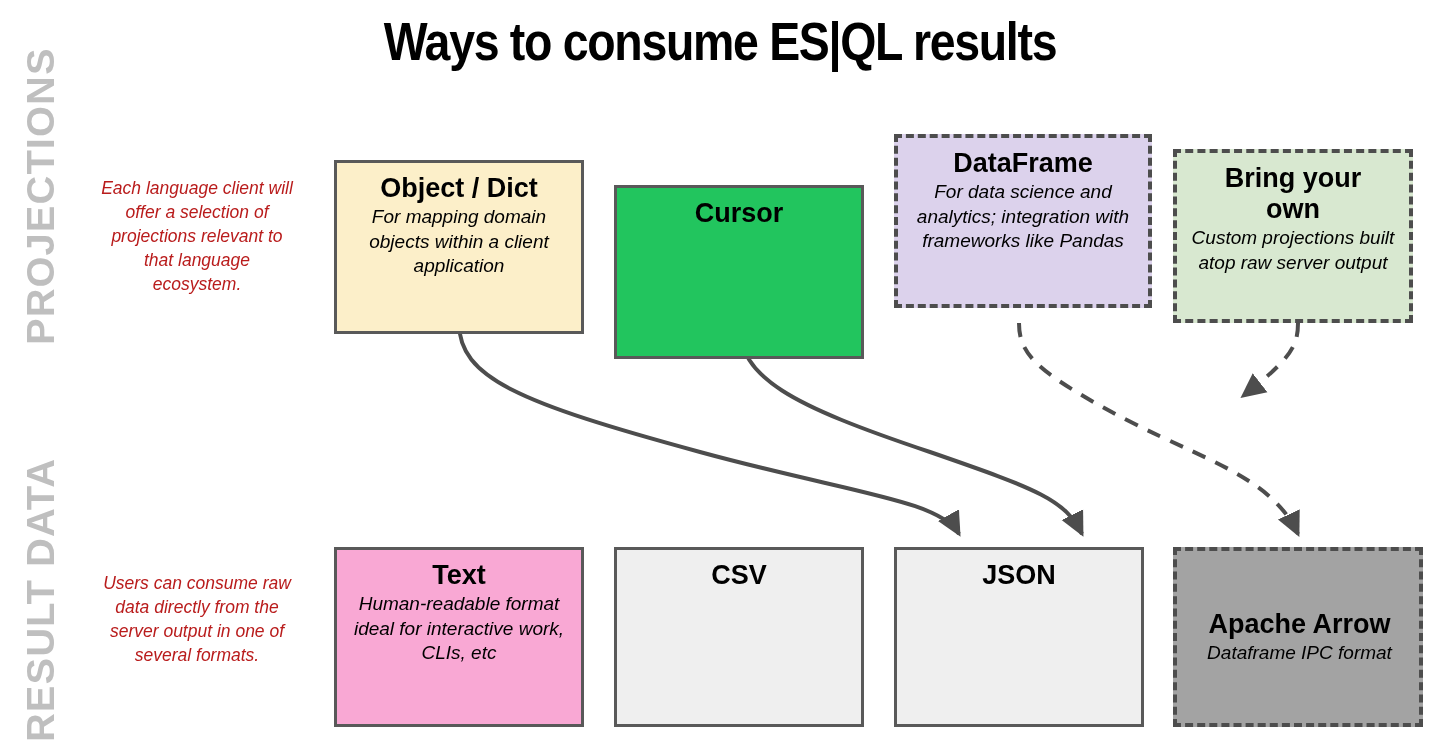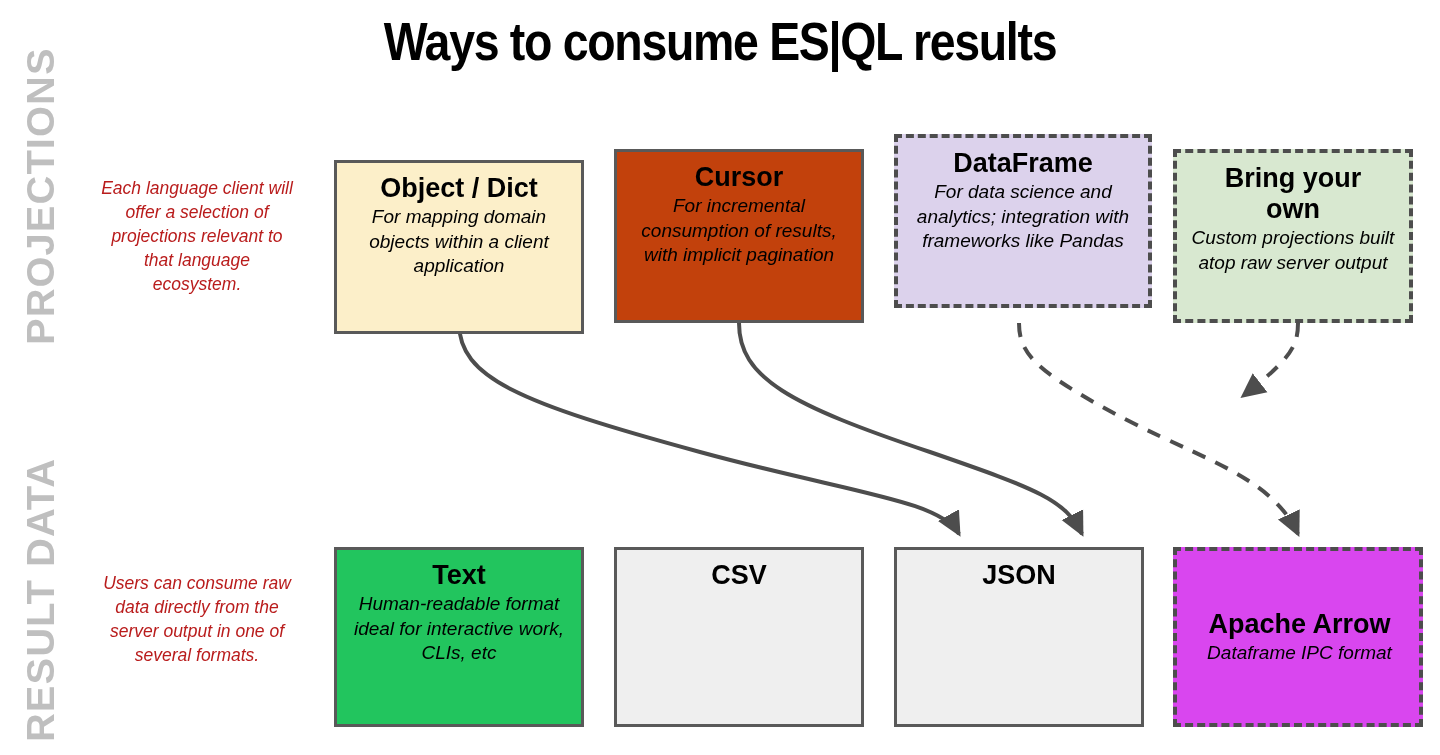--- a/index.html
+++ b/index.html
@@ -144,46 +144,45 @@
     <path d="M 1019,323 C 1019,352 1035,368 1090,400 C 1190,458 1268,470 1298,534" fill="none" stroke="#4D4D4D" stroke-width="4" stroke-dasharray="14,11" marker-end="url(#arrowhead)"></path>
 
     <path d="M 1298,323 C 1298,345 1292,358 1243,396" fill="none" stroke="#4D4D4D" stroke-width="4" stroke-dasharray="14,11" marker-end="url(#arrowhead)"></path>
   </svg>
 
   <div class="card top solid" id="card-object" style="background:#FCEFC9;">
     <div class="card-title">Object / Dict</div>
     <div class="card-desc">For mapping domain objects within a client application</div>
   </div>
 
-  <div class="card top solid" id="card-cursor" style="background:#c2410c;">
+  <div class="card top solid" id="card-cursor" style="background:#22c55e;margin-top:36px;">
     <div class="card-title">Cursor</div>
-    <div class="card-desc">For incremental consumption of results, with implicit pagination</div>
   </div>
 
   <div class="card top dashed" id="card-dataframe" style="background:#DCD2EC;">
     <div class="card-title">DataFrame</div>
     <div class="card-desc">For data science and analytics; integration with frameworks like Pandas</div>
   </div>
 
   <div class="card top dashed" id="card-bring" style="background:#D8E8D0;">
     <div class="card-title" style="padding:0 34px;">Bring your own</div>
     <div class="card-desc">Custom projections built atop raw server output</div>
   </div>
 
-  <div class="card bottom solid" id="card-text" style="background:#22c55e;">
+  <div class="card bottom solid" id="card-text" style="background:#f9a8d4;">
     <div class="card-title">Text</div>
     <div class="card-desc">Human-readable format ideal for interactive work, CLIs, etc</div>
   </div>
 
   <div class="card bottom solid" id="card-csv" style="background:#EFEFEF;">
     <div class="card-title">CSV</div>
   </div>
 
   <div class="card bottom solid" id="card-json" style="background:#EFEFEF;">
     <div class="card-title">JSON</div>
   </div>
 
-  <div class="card bottom dashed vcenter" id="card-arrow" style="background:#d946ef;padding-left:12px;">
+  <div class="card bottom dashed vcenter" id="card-arrow" style="background:#a3a3a3;padding-left:12px;">
     <div class="card-title">Apache Arrow</div>
     <div class="card-desc">Dataframe IPC format</div>
   </div>
 
 </div>
 
 </body></html>

